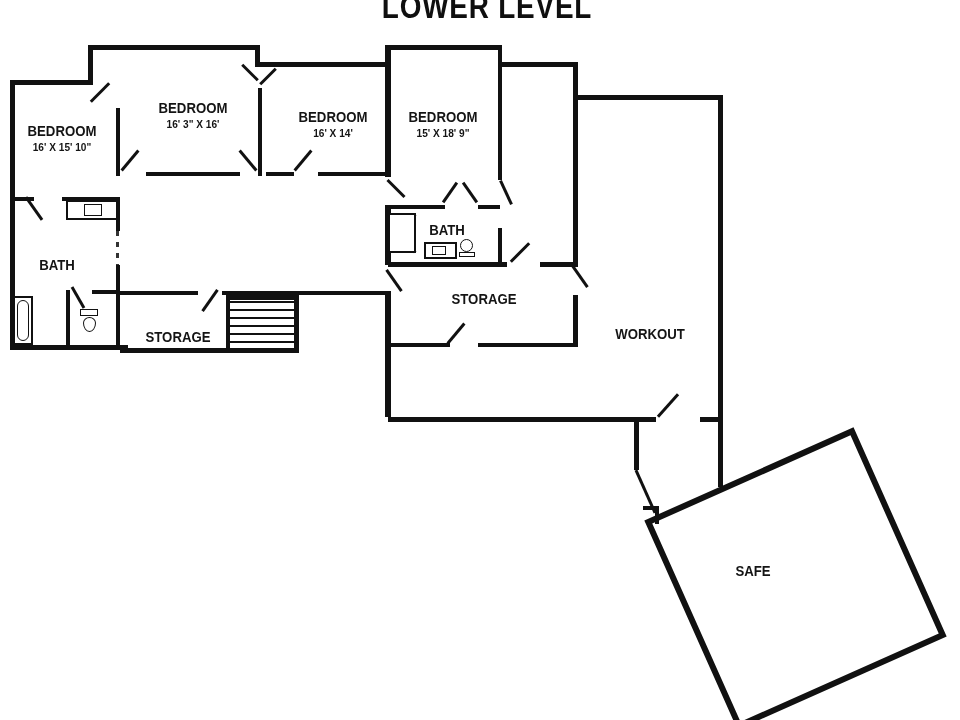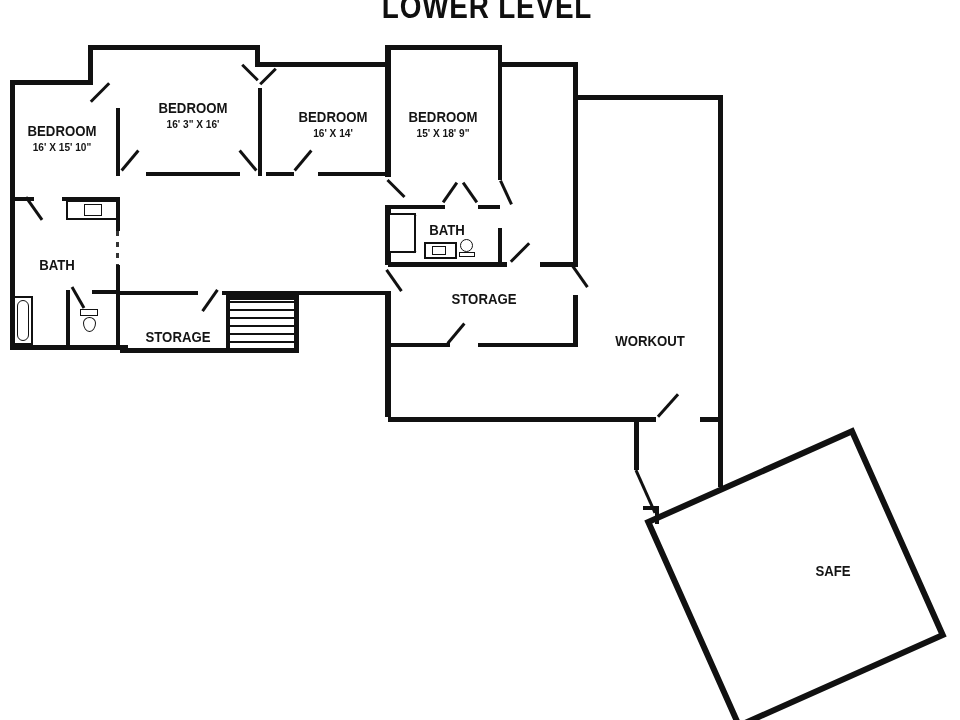--- a/index.html
+++ b/index.html
@@ -56,24 +56,24 @@
   </div>
   <div class="room" style="left:133px;top:328px;width:90px">
     <div class="rn">STORAGE</div>
   </div>
   <div class="room" style="left:418px;top:221px;width:58px">
     <div class="rn">BATH</div>
   </div>
   <div class="room" style="left:439px;top:290px;width:90px">
     <div class="rn">STORAGE</div>
   </div>
-  <div class="room" style="left:598px;top:332px;width:104px">
+  <div class="room" style="left:598px;top:325px;width:104px">
     <div class="rn">WORKOUT</div>
   </div>
-  <div class="room" style="left:798px;top:562px;width:70px">
+  <div class="room" style="left:718px;top:562px;width:70px">
     <div class="rn">SAFE</div>
   </div>
 
   <div class="fix" style="left:66px;top:200px;width:52px;height:20px"></div>
   <div class="fix-thin" style="left:84px;top:204px;width:18px;height:12px"></div>
   <div class="fix" style="left:13px;top:296px;width:20px;height:49px">
     <div class="tub-inner"></div>
   </div>
   <div class="fix-thin" style="left:80px;top:309px;width:18px;height:7px"></div>
   <div class="fix-thin" style="left:83px;top:317px;width:13px;height:15px;border-radius:50% 50% 50% 50% / 40% 40% 60% 60%"></div>

